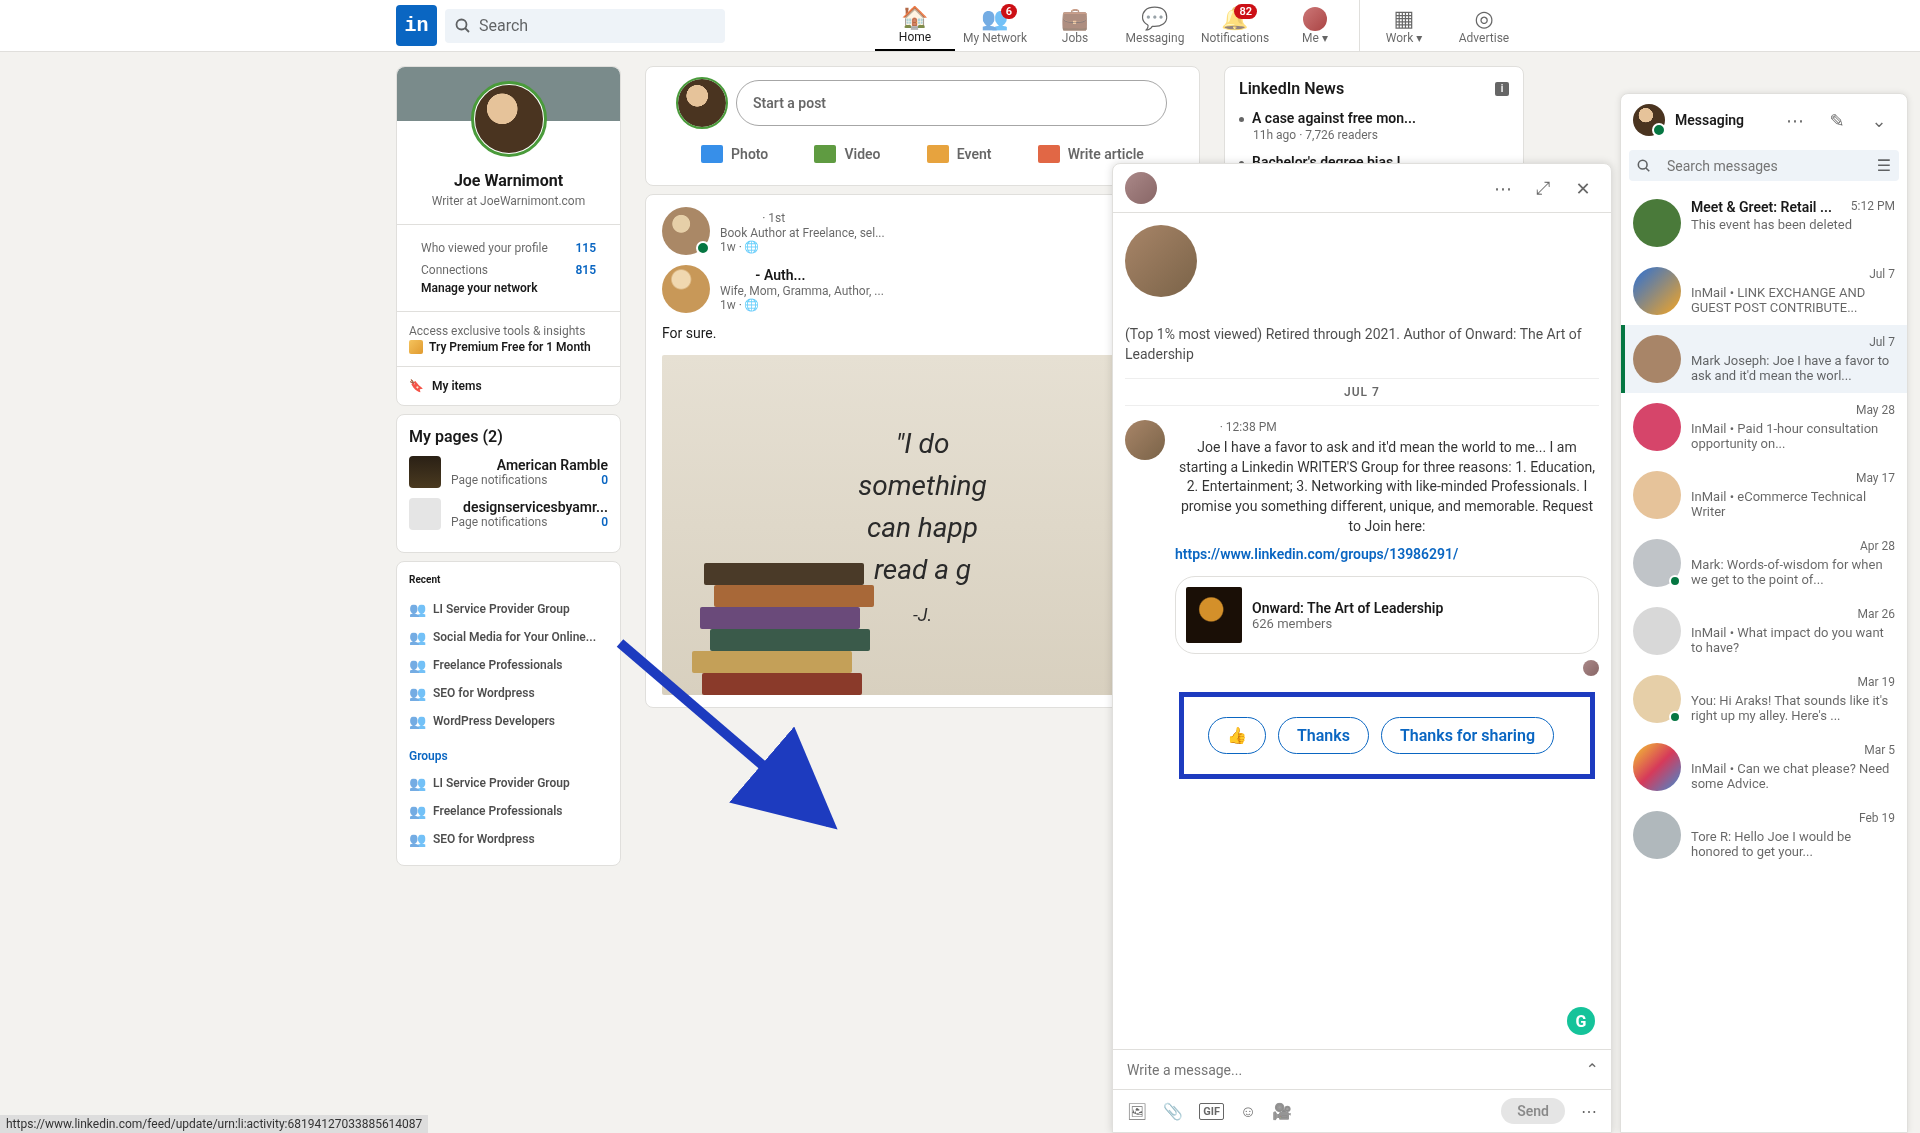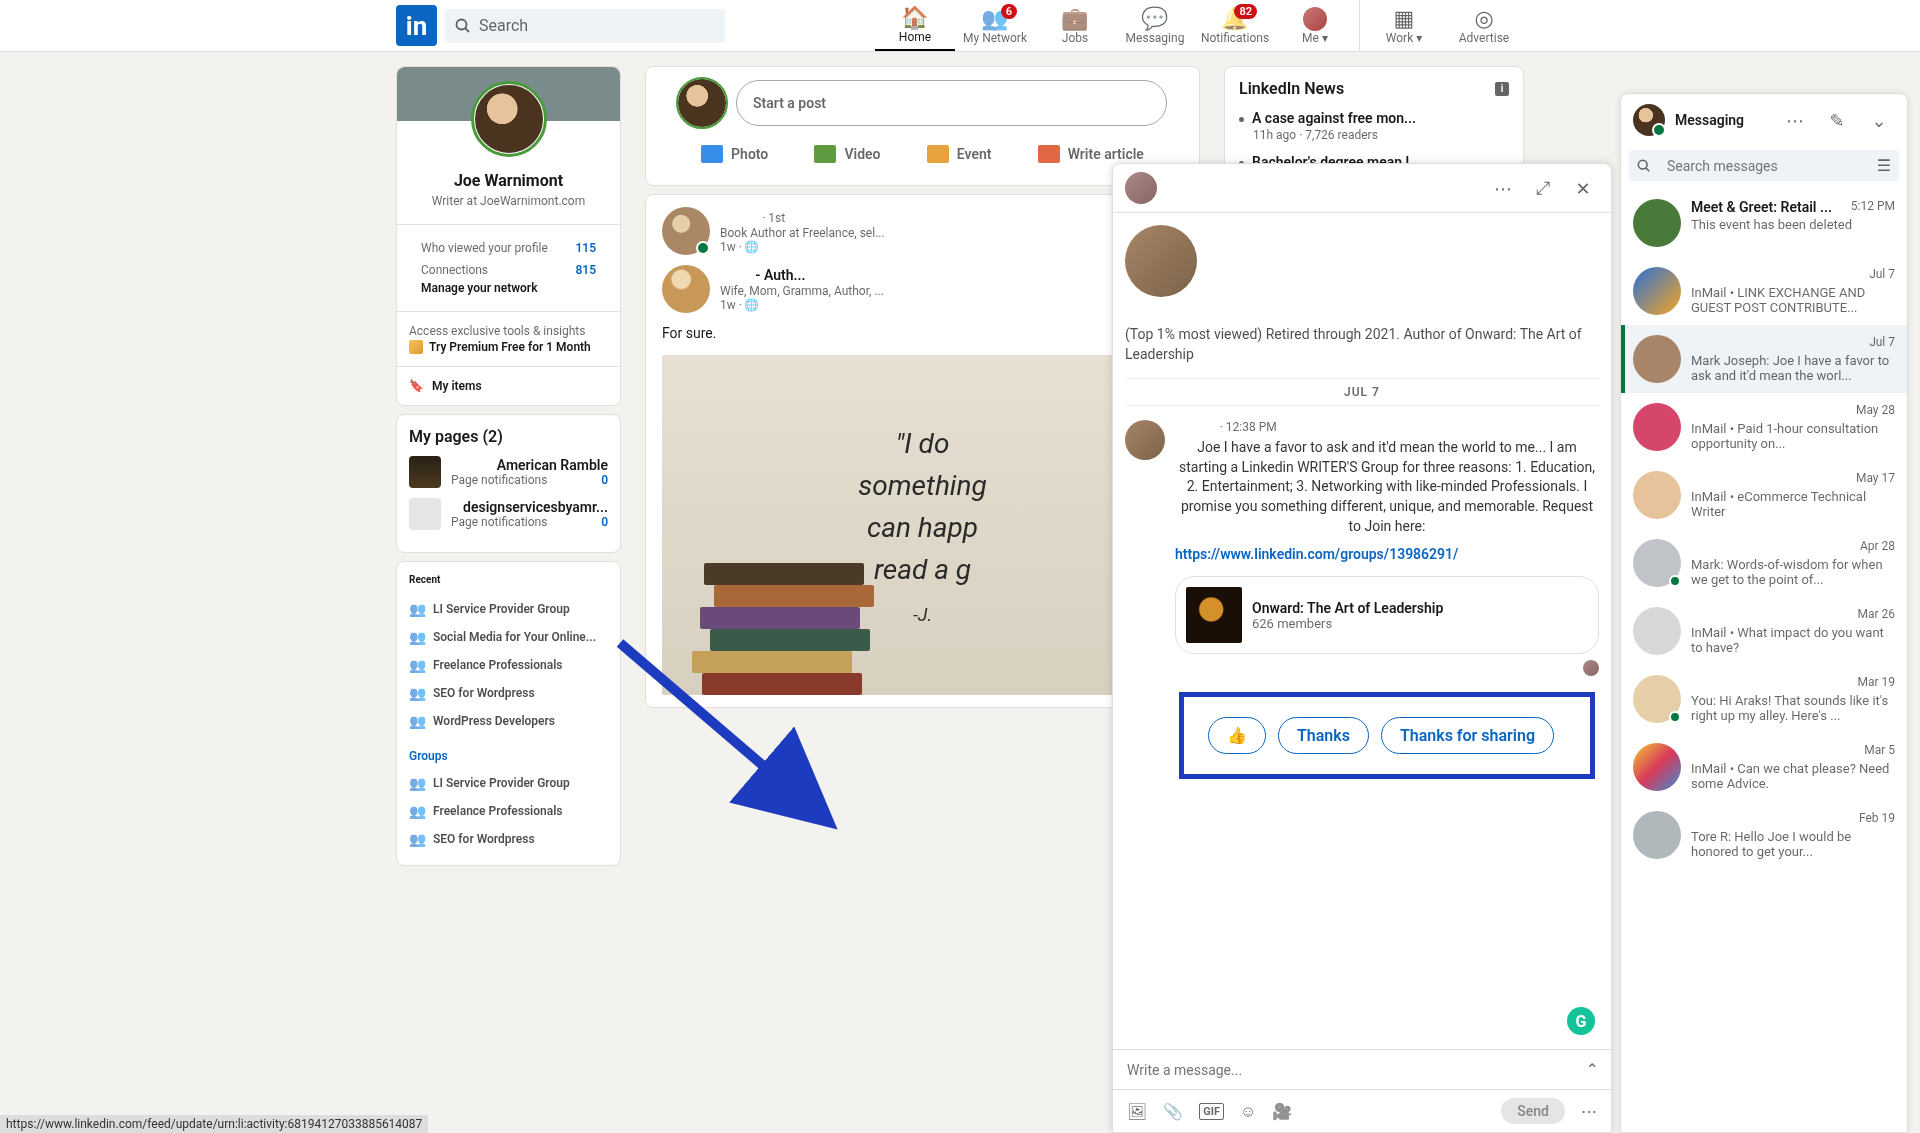--- a/index.html
+++ b/index.html
@@ -1,19 +1,19 @@
 <!DOCTYPE html>
 <html><head>
 <meta charset="utf-8">
 <style>
 * { margin: 0; padding: 0; box-sizing: border-box; font-family: -apple-system, BlinkMacSystemFont, "Segoe UI", Roboto, sans-serif; }
 body { background: #f3f2ef; color: rgba(0,0,0,0.9); overflow: hidden; width: 1920px; height: 1133px; position: relative; }
 .header { position: fixed; top: 0; left: 0; right: 0; height: 52px; background: #fff; border-bottom: 1px solid #e0dfdc; display: flex; align-items: center; z-index: 100; padding: 0 24px; }
 .header-inner { margin: 0 auto; width: 1128px; display: flex; align-items: center; height: 100%; }
-.logo { width: 41px; height: 41px; background: #0a66c2; border-radius: 4px; display: flex; align-items: center; justify-content: center; color: #fff; font-weight: 700; font-size: 26px; }
+.logo { width: 41px; height: 41px; background: #0a66c2; border-radius: 4px; display: flex; align-items: center; justify-content: center; color: #fff; font-weight: 700; font-size: 20px; font-family: Liberation Mono, monospace; }
 .search-box { margin-left: 8px; background: #eef3f8; border-radius: 4px; height: 34px; width: 280px; display: flex; align-items: center; padding: 0 10px; color: rgba(0,0,0,0.6); }
 .search-box svg { margin-right: 8px; }
 .nav { display: flex; margin-left: auto; height: 100%; }
 .nav-item { width: 80px; display: flex; flex-direction: column; align-items: center; justify-content: center; font-size: 12px; color: rgba(0,0,0,0.6); position: relative; cursor: pointer; }
 .nav-item.active { color: rgba(0,0,0,0.9); border-bottom: 2px solid #000; }
 .nav-icon { font-size: 22px; line-height: 1; height: 24px; display: flex; align-items: center; }
 .nav-badge { position: absolute; top: 4px; right: 18px; background: #cc1016; color: #fff; font-size: 11px; font-weight: 600; border-radius: 10px; padding: 1px 5px; line-height: 1.2; }
 .nav-divider { width: 1px; background: #e0dfdc; margin: 0 4px; height: 52px; }
 .nav-avatar { width: 24px; height: 24px; border-radius: 50%; background: linear-gradient(135deg,#c77,#a44); }
 .main { margin: 66px auto 0; width: 1128px; display: flex; gap: 24px; }
@@ -346,21 +346,21 @@
     <div class="card news-card">
       <h3>
           <span>LinkedIn News</span>
           <span style="background:#666;color:#fff;width:14px;height:14px;border-radius:2px;font-size:10px;display:inline-flex;align-items:center;justify-content:center">i</span>
         </h3>
       <div class="news-item">
         <div class="t"><span class="bullet"></span><span>A case against free mon...</span></div>
         <div class="m" style="padding-left:14px">11h ago · 7,726 readers</div>
       </div>
       <div class="news-item">
-        <div class="t"><span class="bullet"></span><span>Bachelor's degree mean l...</span></div>
+        <div class="t"><span class="bullet"></span><span>Bachelor's degree bias l...</span></div>
         <div class="m" style="padding-left:14px">7h ago · 53,238 readers</div>
       </div>
     </div>
   </div>
 </div>
 
 <div class="conv-pop">
   <div class="pop-head">
     <div class="av"></div>
     <div class="sp"></div>

